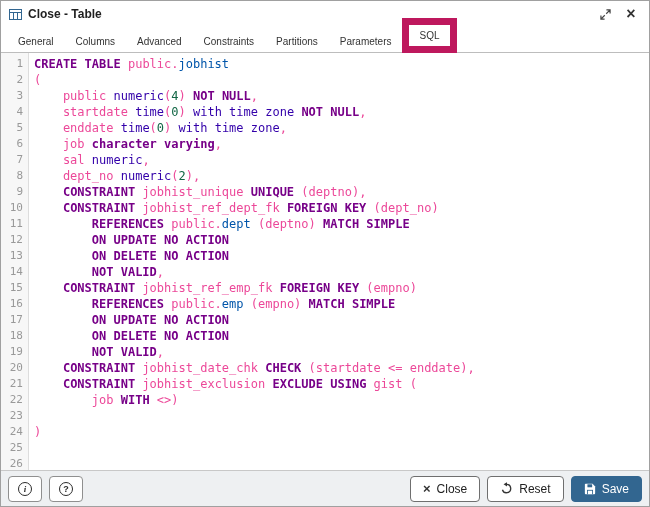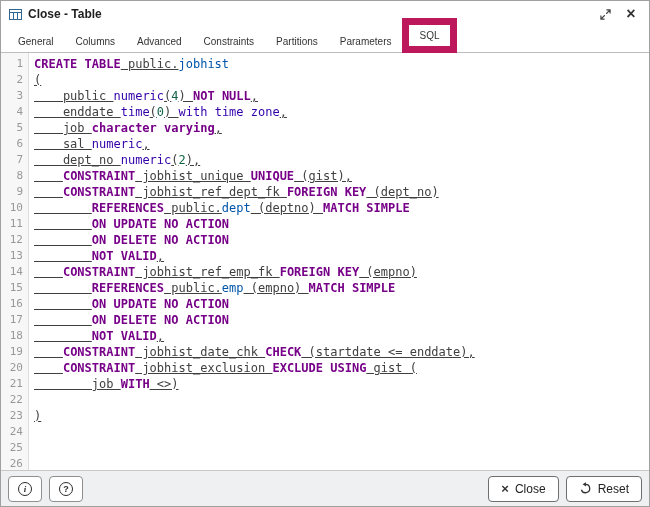--- a/index.html
+++ b/index.html
@@ -78,21 +78,21 @@
     padding: 3px 0 0 5px;
     overflow: hidden;
     color: #000;
   }
   .code .cl { white-space: pre; min-height: 16px; }
 
   .tok-k { color: var(--kw); font-weight: bold; }
   .tok-b { color: var(--bi); }
   .tok-n { color: var(--num); }
   .tok-v { color: var(--id); }
-  .tok-p { color: #404040; text-decoration: underline; }
+  .tok-p { color: #ec4899; }
 
   
   .footer {
     flex: 0 0 36px; height: 36px;
     background: #eef0f2;
     border-top: 1px solid #c8c8c8;
     display: flex; align-items: center;
     padding: 0 7px; gap: 7px;
   }
   .iconbtn {
@@ -182,25 +182,26 @@
         <div class="ln">22</div>
         <div class="ln">23</div>
         <div class="ln">24</div>
         <div class="ln">25</div>
         <div class="ln">26</div>
       </div>
     <div class="code">
         <div class="cl"><span class="tok-k">CREATE TABLE</span><span class="tok-p"> public.</span><span class="tok-v">jobhist</span></div>
         <div class="cl"><span class="tok-p">(</span></div>
         <div class="cl"><span class="tok-p">    public </span><span class="tok-b">numeric</span><span class="tok-p">(</span><span class="tok-n">4</span><span class="tok-p">) </span><span class="tok-k">NOT NULL</span><span class="tok-p">,</span></div>
+        <div class="cl"><span class="tok-p">    startdate </span><span class="tok-b">time</span><span class="tok-p">(</span><span class="tok-n">0</span><span class="tok-p">) </span><span class="tok-b">with time zone</span><span class="tok-p"> </span><span class="tok-k">NOT NULL</span><span class="tok-p">,</span></div>
         <div class="cl"><span class="tok-p">    enddate </span><span class="tok-b">time</span><span class="tok-p">(</span><span class="tok-n">0</span><span class="tok-p">) </span><span class="tok-b">with time zone</span><span class="tok-p">,</span></div>
         <div class="cl"><span class="tok-p">    job </span><span class="tok-k">character varying</span><span class="tok-p">,</span></div>
         <div class="cl"><span class="tok-p">    sal </span><span class="tok-b">numeric</span><span class="tok-p">,</span></div>
         <div class="cl"><span class="tok-p">    dept_no </span><span class="tok-b">numeric</span><span class="tok-p">(</span><span class="tok-n">2</span><span class="tok-p">),</span></div>
-        <div class="cl"><span class="tok-p">    </span><span class="tok-k">CONSTRAINT</span><span class="tok-p"> jobhist_unique </span><span class="tok-k">UNIQUE</span><span class="tok-p"> (gist),</span></div>
+        <div class="cl"><span class="tok-p">    </span><span class="tok-k">CONSTRAINT</span><span class="tok-p"> jobhist_unique </span><span class="tok-k">UNIQUE</span><span class="tok-p"> (deptno),</span></div>
         <div class="cl"><span class="tok-p">    </span><span class="tok-k">CONSTRAINT</span><span class="tok-p"> jobhist_ref_dept_fk </span><span class="tok-k">FOREIGN KEY</span><span class="tok-p"> (dept_no)</span></div>
         <div class="cl"><span class="tok-p">        </span><span class="tok-k">REFERENCES</span><span class="tok-p"> public.</span><span class="tok-v">dept</span><span class="tok-p"> (deptno) </span><span class="tok-k">MATCH SIMPLE</span></div>
         <div class="cl"><span class="tok-p">        </span><span class="tok-k">ON UPDATE NO ACTION</span></div>
         <div class="cl"><span class="tok-p">        </span><span class="tok-k">ON DELETE NO ACTION</span></div>
         <div class="cl"><span class="tok-p">        </span><span class="tok-k">NOT VALID</span><span class="tok-p">,</span></div>
         <div class="cl"><span class="tok-p">    </span><span class="tok-k">CONSTRAINT</span><span class="tok-p"> jobhist_ref_emp_fk </span><span class="tok-k">FOREIGN KEY</span><span class="tok-p"> (empno)</span></div>
         <div class="cl"><span class="tok-p">        </span><span class="tok-k">REFERENCES</span><span class="tok-p"> public.</span><span class="tok-v">emp</span><span class="tok-p"> (empno) </span><span class="tok-k">MATCH SIMPLE</span></div>
         <div class="cl"><span class="tok-p">        </span><span class="tok-k">ON UPDATE NO ACTION</span></div>
         <div class="cl"><span class="tok-p">        </span><span class="tok-k">ON DELETE NO ACTION</span></div>
         <div class="cl"><span class="tok-p">        </span><span class="tok-k">NOT VALID</span><span class="tok-p">,</span></div>
@@ -225,14 +226,23 @@
       <span class="x">×</span>
       <span>Close</span>
     </button>
     <button class="btn">
       <svg width="13" height="13" viewBox="0 0 16 16">
         <path d="M8 2.8 a5.2 5.2 0 1 1 -5 6.7" fill="none" stroke="#333" stroke-width="1.6"></path>
         <path d="M8.6 0.2 L4.4 2.8 L8.6 5.4 z" fill="#333"></path>
       </svg>
       <span>Reset</span>
     </button>
+    <button class="btn primary">
+      <svg width="12" height="12" viewBox="0 0 14 14">
+        <path d="M1 2 a1 1 0 0 1 1 -1 h8 l3 3 v8 a1 1 0 0 1 -1 1 H2 a1 1 0 0 1 -1 -1 z" fill="#fff"></path>
+        <rect x="4" y="1.5" width="5.5" height="3.5" style="fill:var(--accent)"></rect>
+        <rect x="3.5" y="8" width="7" height="5" style="fill:var(--accent)"></rect>
+        <rect x="4.5" y="9" width="5" height="4" fill="#fff"></rect>
+      </svg>
+      <span>Save</span>
+    </button>
   </div>
 </div>
 
 </body></html>

